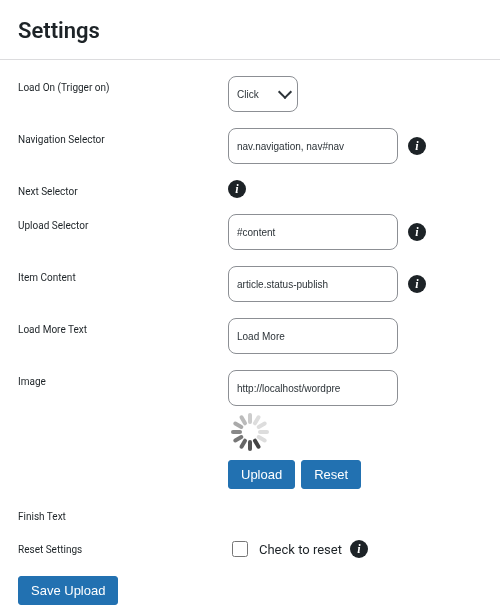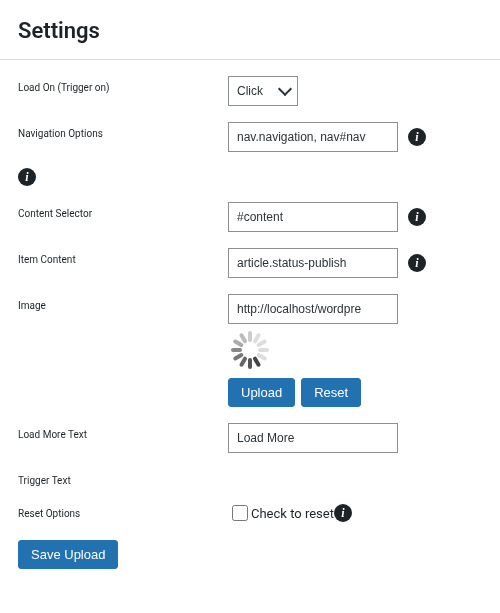--- a/index.html
+++ b/index.html
@@ -35,27 +35,27 @@
     font-size: 10px;
     padding-top: 6px;
   }
   .form-field {
     flex: 1;
     display: flex;
     align-items: center;
     gap: 10px;
   }
   select, input[type="text"] {
-    font-size: 12px;
+    font-size: 10px;
     padding: 5px 8px;
     border: 1px solid #8c8f94;
-    border-radius: 0;
+    border-radius: 8px;
     background: #fff;
     color: #2c3338;
-    height: 30px;
+    height: 36px;
   }
   select {
     width: 70px;
     appearance: none;
     background-image: none;
     padding-right: 24px;
     position: relative;
   }
   .select-wrap { position: relative; display: inline-block; }
   .select-wrap::after {
@@ -114,21 +114,21 @@
     font-size: 13px;
     padding: 6px 12px;
     border-radius: 3px;
     border: 1px solid #2271b1;
     background: #2271b1;
     color: #fff;
     cursor: pointer;
   }
   .btn-row { display: flex; gap: 6px; }
   .image-col { display: flex; flex-direction: column; align-items: flex-start; }
-  .checkbox-row { display: flex; align-items: center; }
+  .checkbox-row { display: flex; align-items: center; gap: 8px; }
   input[type="checkbox"]{
     width: 16px; height: 16px;
     border: 1px solid #8c8f94;
     border-radius: 3px;
   }
   .submit-row { margin-top: 4px; }
 </style>
 </head>
 <body>
 
@@ -141,46 +141,54 @@
     <div class="form-field">
       <span class="select-wrap">
         <select>
           <option>Click</option>
         </select>
       </span>
     </div>
   </div>
 
   <div class="form-row">
-    <div class="form-label">Navigation Options</div>
+    <div class="form-label">Navigation Selector</div>
     <div class="form-field">
       <input type="text" value="nav.navigation, nav#nav" style="">
       <span class="info-icon">i</span>
     </div>
   </div>
 
   <div class="form-row">
-    <div class="form-field">
-      <span class="info-icon">i</span>
-    </div>
-  </div>
-
-  <div class="form-row">
-    <div class="form-label">Content Selector</div>
+    <div class="form-label">Next Selector</div>
+    <div class="form-field">
+      <span class="info-icon">i</span>
+    </div>
+  </div>
+
+  <div class="form-row">
+    <div class="form-label">Upload Selector</div>
     <div class="form-field">
       <input type="text" value="#content" style="">
       <span class="info-icon">i</span>
     </div>
   </div>
 
   <div class="form-row">
     <div class="form-label">Item Content</div>
     <div class="form-field">
       <input type="text" value="article.status-publish" style="">
       <span class="info-icon">i</span>
+    </div>
+  </div>
+
+  <div class="form-row">
+    <div class="form-label">Load More Text</div>
+    <div class="form-field">
+      <input type="text" value="Load More" style="">
     </div>
   </div>
 
   <div class="form-row">
     <div class="form-label">Image</div>
     <div class="form-field">
       <div class="image-col">
         <input type="text" value="http://localhost/wordpre" style="">
         <div class="spinner">
           <span></span>
@@ -198,32 +206,25 @@
         </div>
         <div class="btn-row">
           <button class="btn">Upload</button>
           <button class="btn">Reset</button>
         </div>
       </div>
     </div>
   </div>
 
   <div class="form-row">
-    <div class="form-label">Load More Text</div>
-    <div class="form-field">
-      <input type="text" value="Load More" style="">
-    </div>
-  </div>
-
-  <div class="form-row">
-    <div class="form-label">Trigger Text</div>
-  </div>
-
-  <div class="form-row">
-    <div class="form-label">Reset Options</div>
+    <div class="form-label">Finish Text</div>
+  </div>
+
+  <div class="form-row">
+    <div class="form-label">Reset Settings</div>
     <div class="form-field">
       <div class="checkbox-row">
         <input type="checkbox" style="">
         <span>Check to reset</span>
         <span class="info-icon">i</span>
       </div>
     </div>
   </div>
 
   <div class="submit-row">

